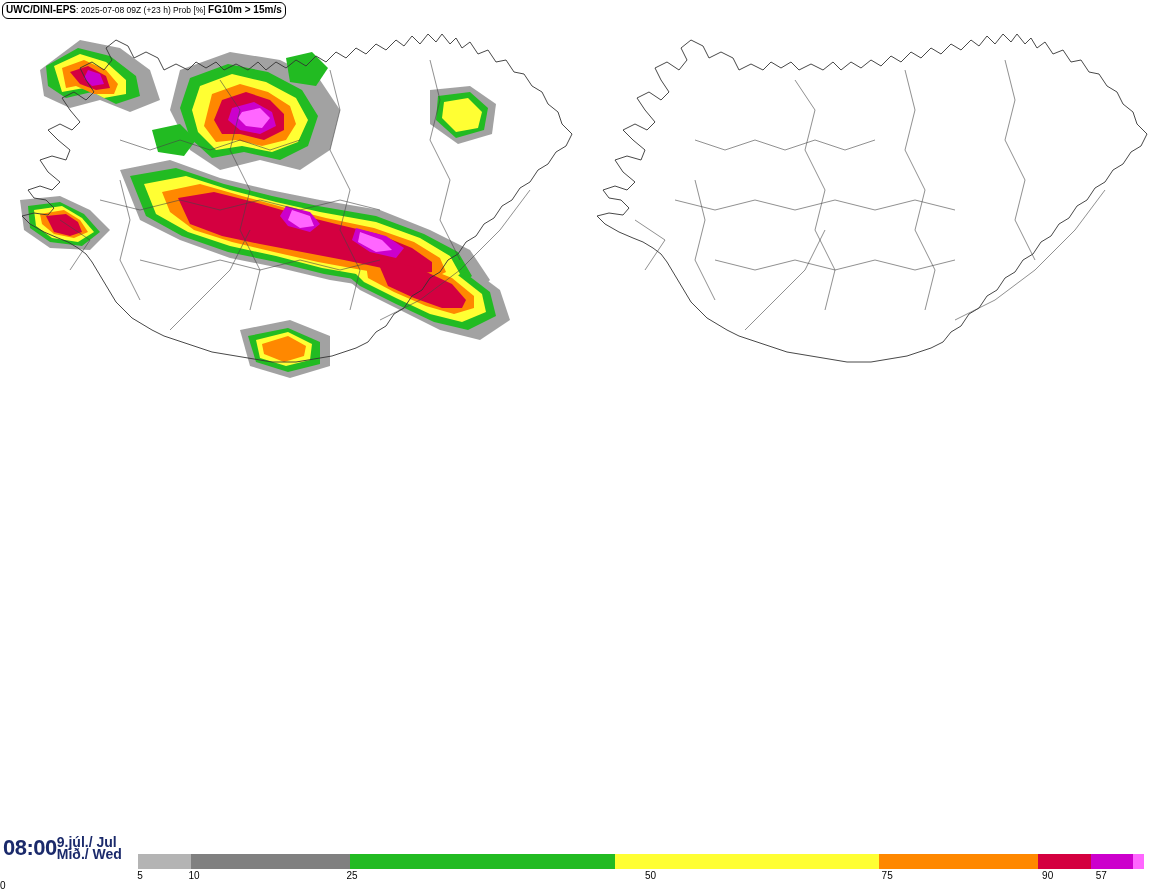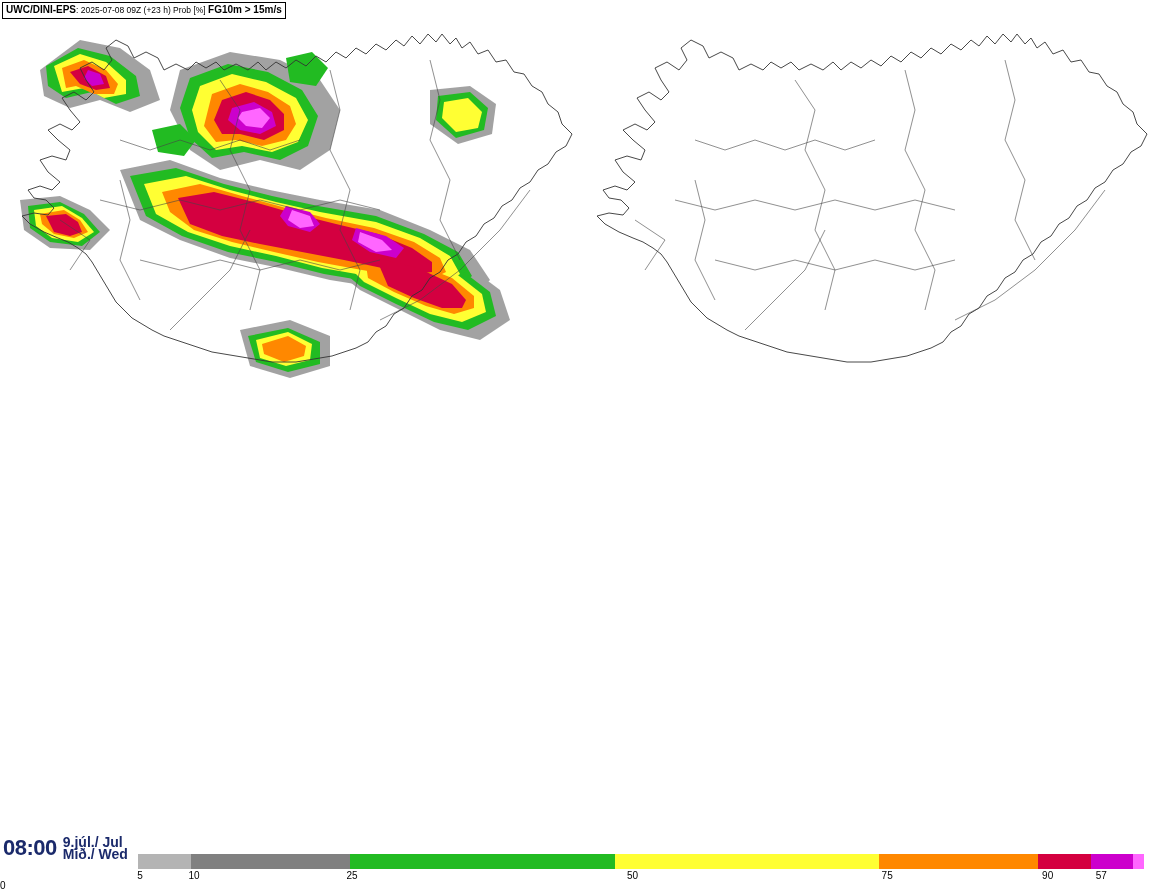--- a/index.html
+++ b/index.html
@@ -36,21 +36,21 @@
     border: 1px solid #000000;
     padding: 1px 3px 2px 3px;
     font-size: 10px;
     line-height: 11px;
     white-space: nowrap;
     color: #000000;
   }
   .panel-title .model { font-weight: bold; font-size: 10px; }
   .panel-title .meta  { font-size: 8.5px; }
   .panel-title .param { font-weight: bold; font-size: 10px; }
-  .t-left  { left: 2px; }
+  .t-left  { left: 2px; border-radius: 6px; }
   .t-right { left: 2px; }
   .map-svg {
     position: absolute;
     left: 0; top: 0;
     width: 575px;
     height: 430px;
   }
   
   .footer {
     position: absolute;
@@ -61,21 +61,20 @@
     background: #ffffff;
   }
   .time-box {
     position: absolute;
     left: 0;
     top: 0;
     width: 136px;
     height: 40px;
     display: flex;
     align-items: center;
-    gap: 6px;
   }
   .time-clock {
     font-size: 22px;
     font-weight: bold;
     color: #1b2a6b;
     letter-spacing: -0.5px;
     padding-left: 3px;
   }
   .time-date {
     font-size: 14px;
@@ -257,20 +256,20 @@
         <div style="width: 267.553px; background: rgb(255, 255, 51);"></div>
         <div style="width: 160.532px; background: rgb(255, 136, 0);"></div>
         <div style="width: 53.5106px; background: rgb(212, 0, 64);"></div>
         <div style="width: 42.8085px; background: rgb(204, 0, 204);"></div>
         <div style="width: 10.7021px; background: rgb(255, 102, 255);"></div>
       </div>
     <div class="cb-ticks" id="colorbar-ticks">
         <span style="left: 2px;">5</span>
         <span style="left: 56px;">10</span>
         <span style="left: 214.043px;">25</span>
-        <span style="left: 483px; padding-left: 23px;">50</span>
+        <span style="left: 501px; padding-left: 23px;">50</span>
         <span style="left: 749.149px;">75</span>
         <span style="left: 909.681px;">90</span>
         <span style="left: 963.191px;">57</span>
         <span style="left: 1040px;">99</span>
       </div>
   </div>
 </div>
 
 </body></html>

